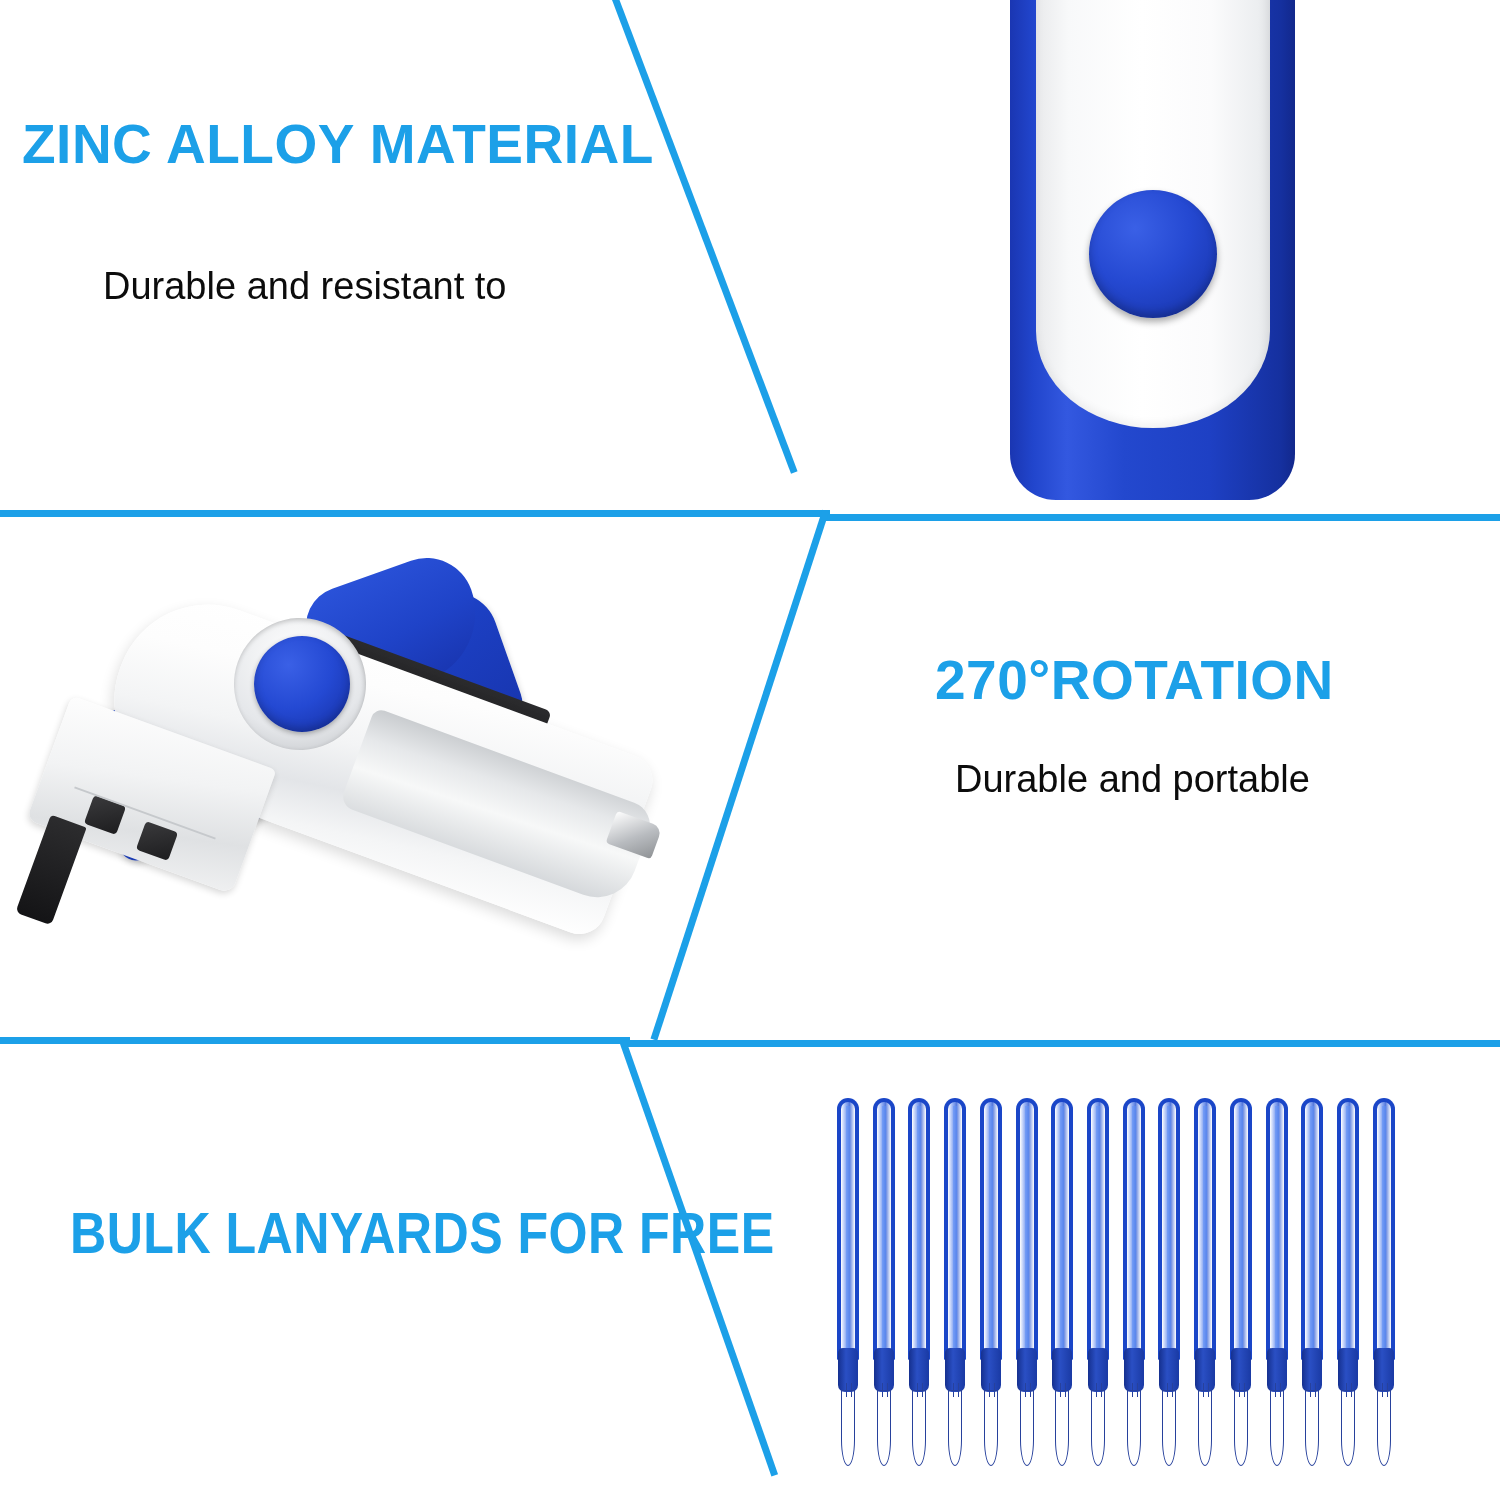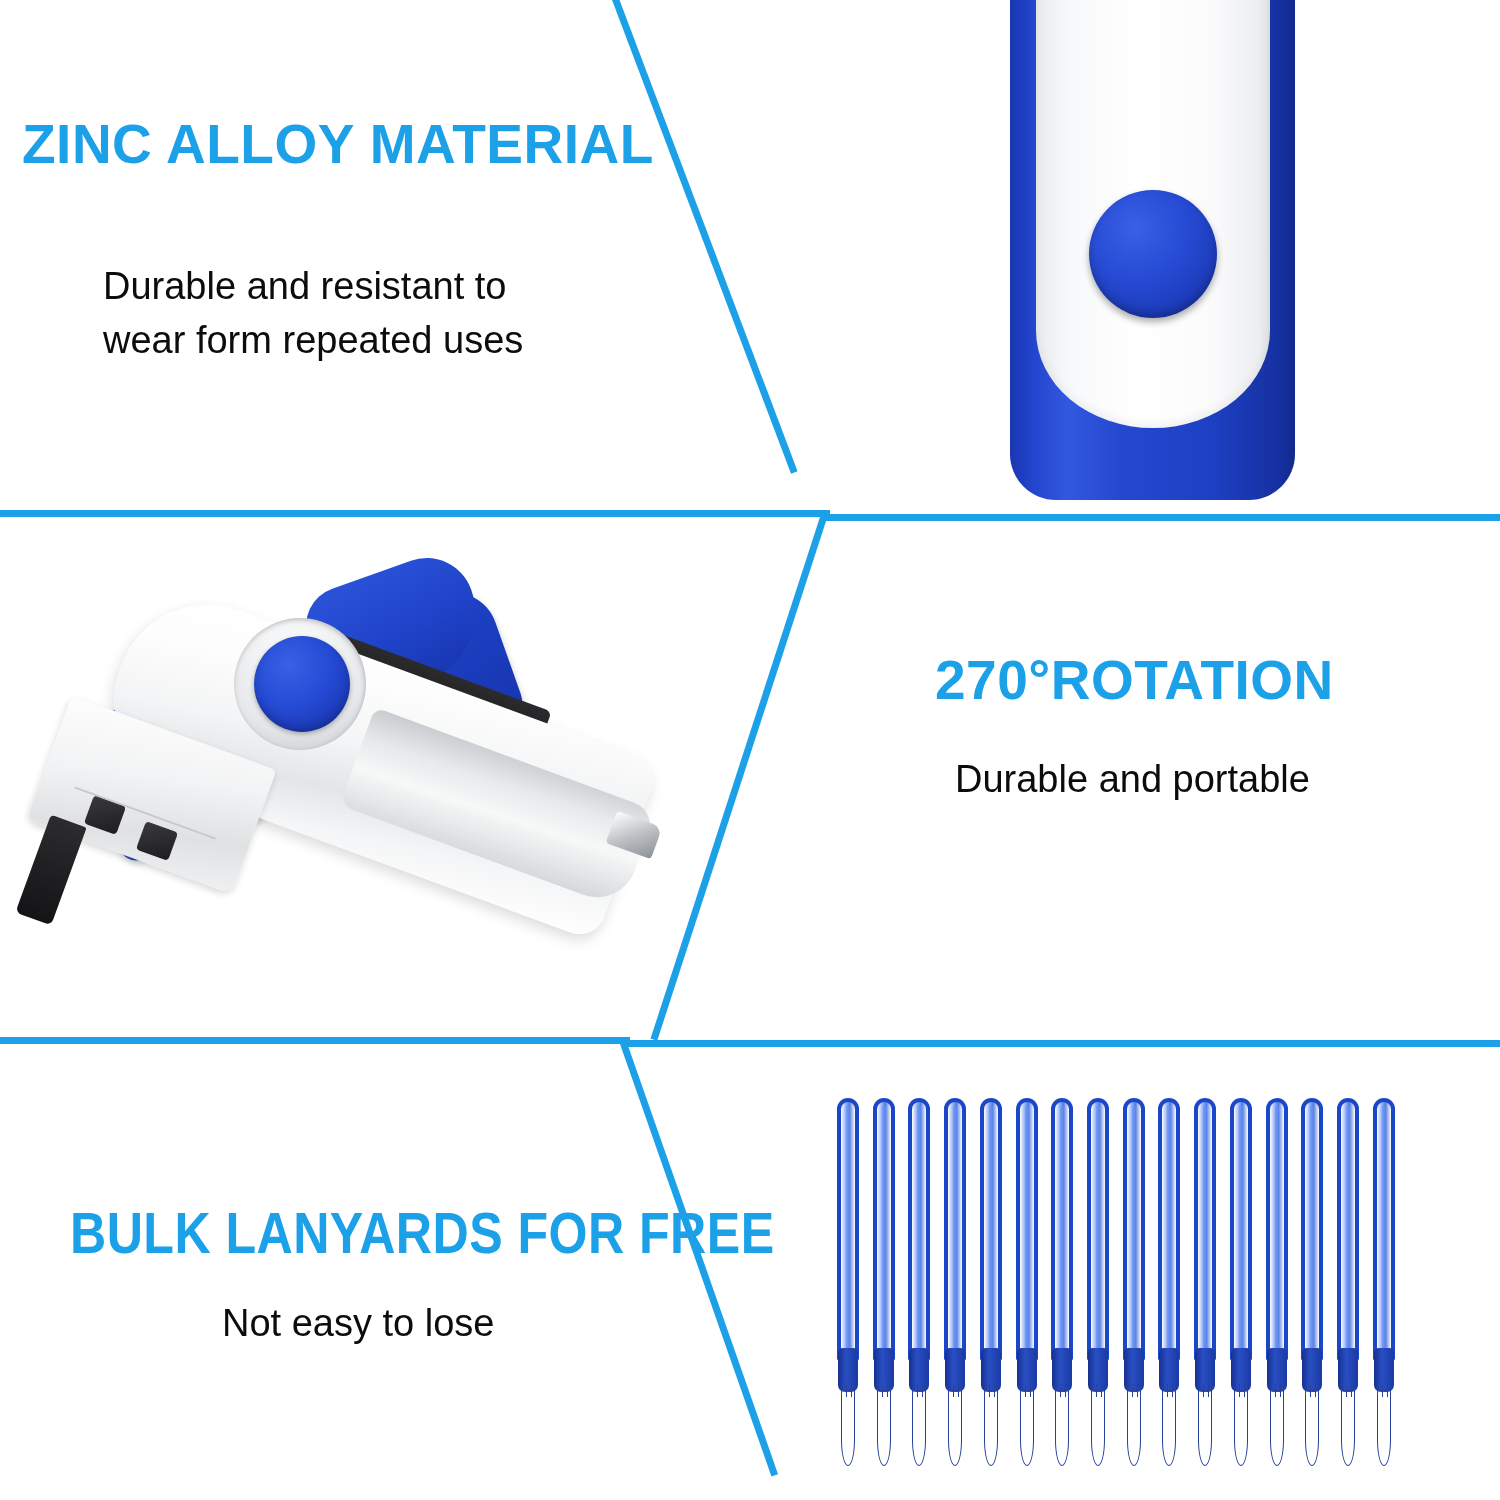--- a/index.html
+++ b/index.html
@@ -287,21 +287,20 @@
   <div class="divider" id="divider-top-horizontal2"></div>
   <div class="divider" id="divider-bottom-horizontal"></div>
   <div class="divider" id="divider-bottom-horizontal2"></div>
   <div class="divider" id="divider-diag-top"></div>
   <div class="divider" id="divider-diag-mid"></div>
   <div class="divider" id="divider-diag-bottom"></div>
 
   <div class="heading" id="heading-zinc">ZINC ALLOY MATERIAL</div>
   <div class="subtext" id="sub-zinc">
     <div>Durable and resistant to</div>
-    <div>wear form repeated uses</div>
   </div>
 
   <div id="usb-cap">
     <div id="usb-cap-body"></div>
     <div id="usb-cap-panel"></div>
     <div id="usb-cap-button"></div>
   </div>
 
   <div class="heading" id="heading-rot">270°ROTATION</div>
   <div class="subtext" id="sub-rot">
@@ -319,21 +318,20 @@
     <div class="usb-part" id="usb-connector-face"></div>
     <div class="usb-part usb-hole" id="usb-hole-1"></div>
     <div class="usb-part usb-hole" id="usb-hole-2"></div>
     <div class="usb-part" id="usb-seam"></div>
     <div class="usb-part" id="usb-ring"></div>
     <div class="usb-part" id="usb-button"></div>
   </div>
 
   <div class="heading" id="heading-bulk">BULK LANYARDS FOR FREE</div>
   <div class="subtext" id="sub-bulk">
-    <div>Not easy to lose</div>
   </div>
 
   <div id="lanyards">
       <div class="lanyard">
         <div class="lanyard-strap"></div>
         <div class="lanyard-collar"></div>
         <div class="lanyard-wire"></div>
       </div>
       <div class="lanyard">
         <div class="lanyard-strap"></div>

